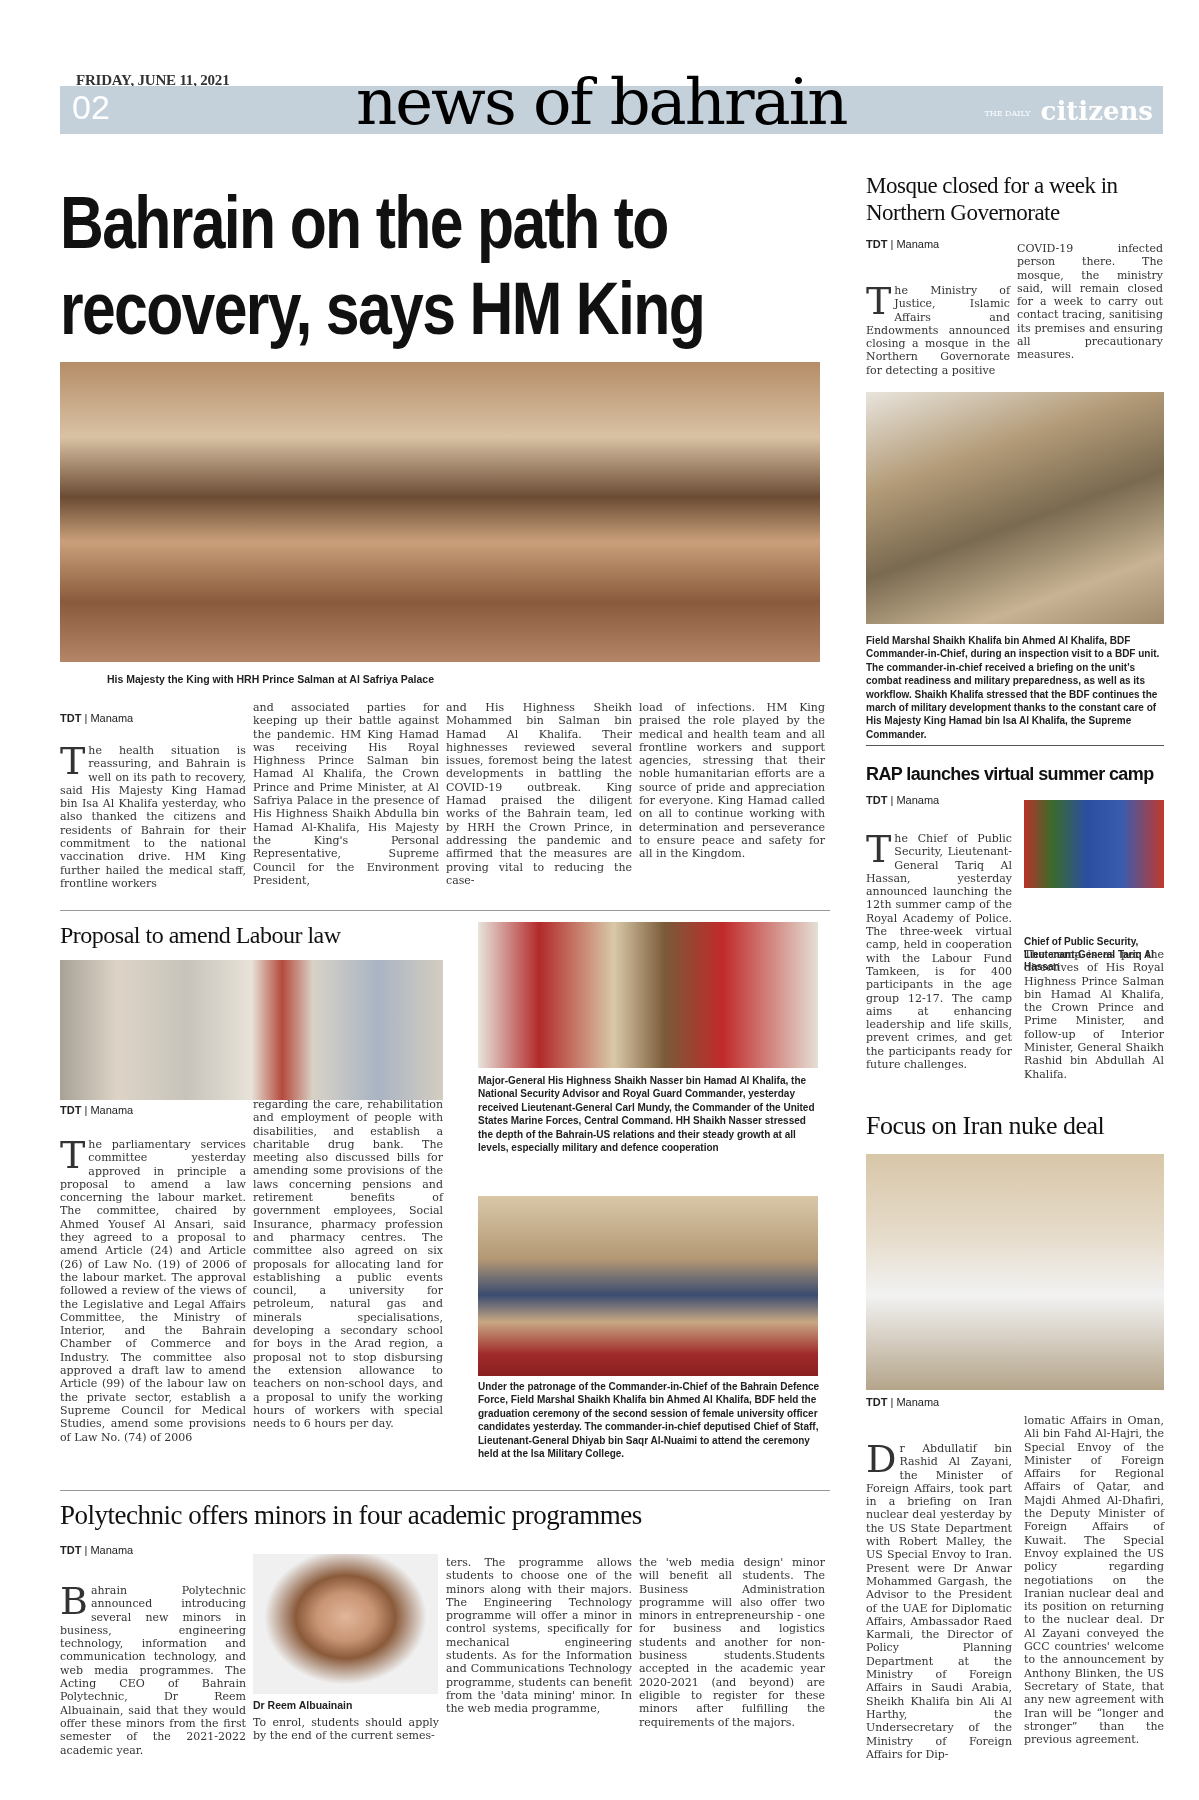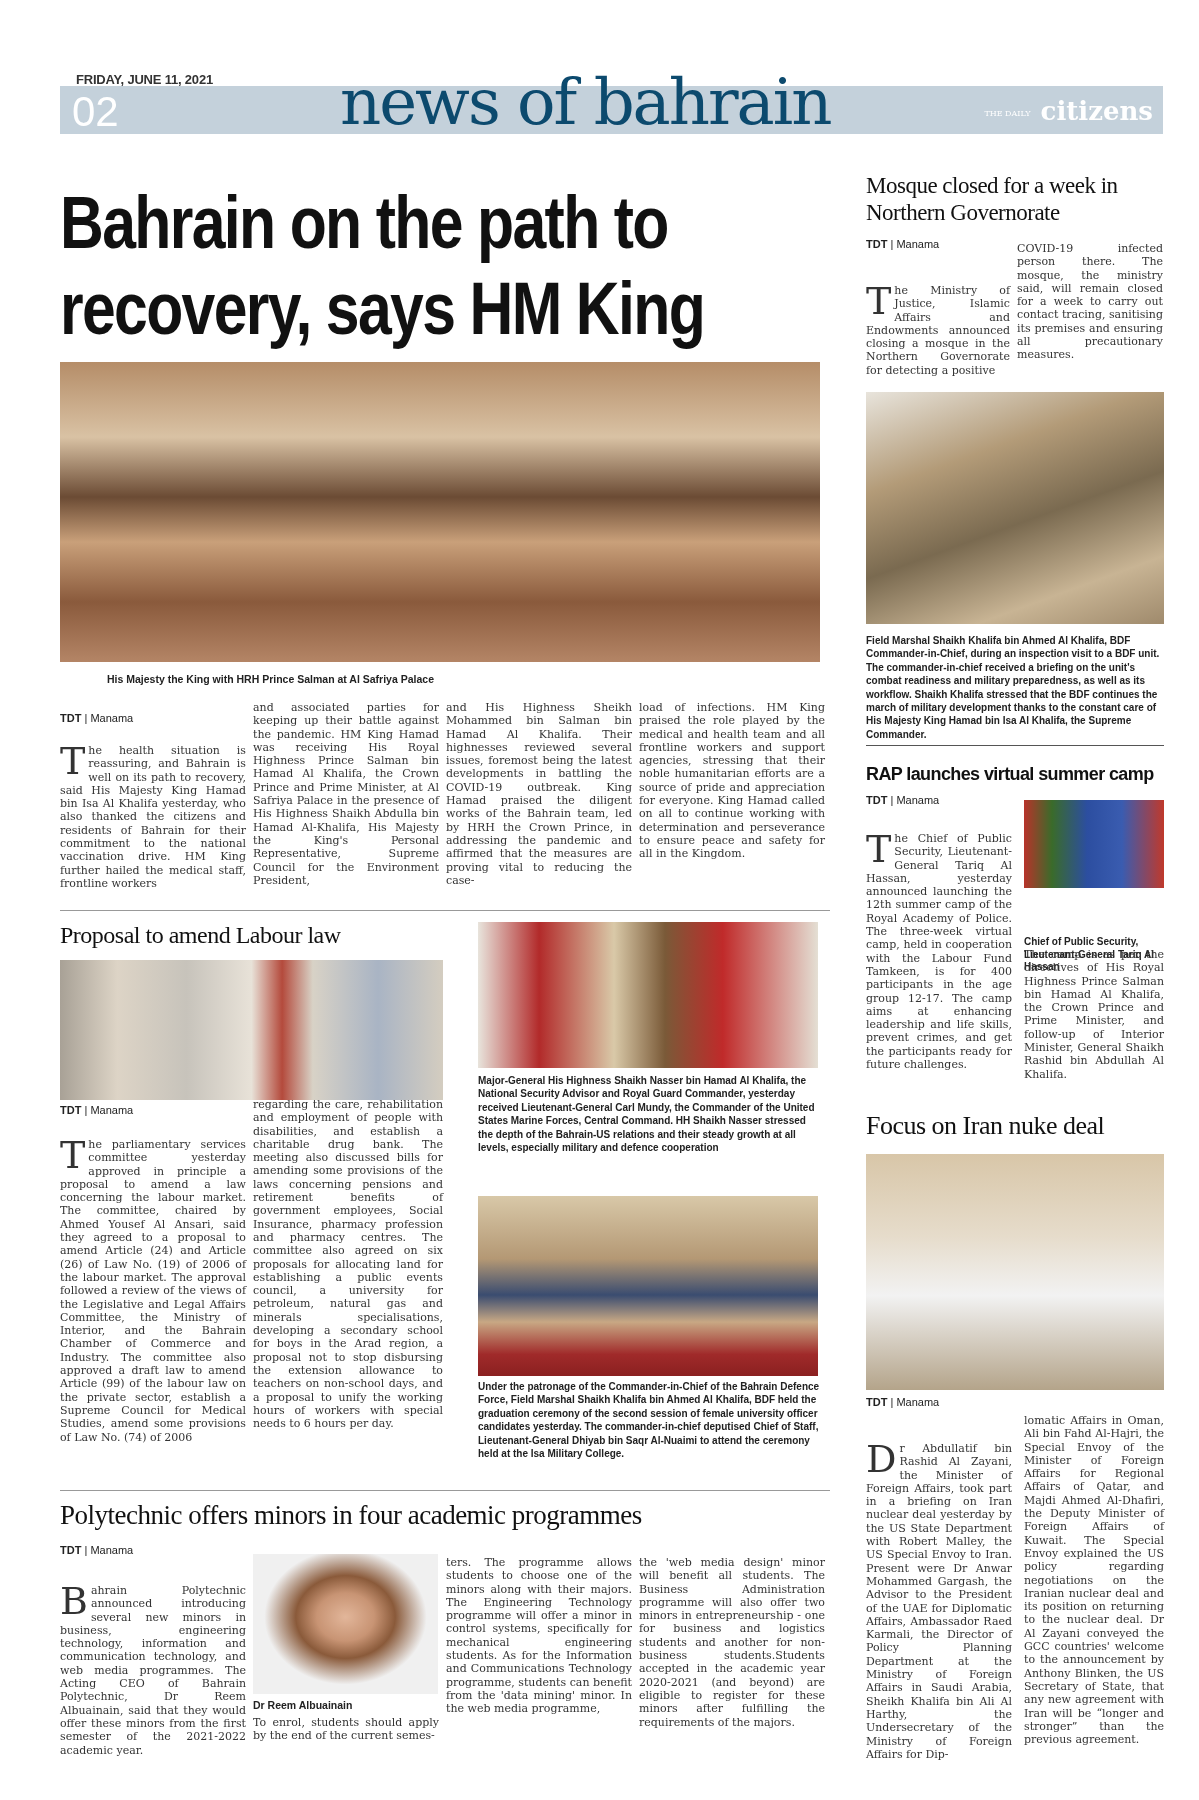--- a/index.html
+++ b/index.html
@@ -1,21 +1,21 @@
 <!DOCTYPE html>
 <html><head>
 <meta charset="utf-8">
 <style>
   * { box-sizing: border-box; margin: 0; padding: 0; }
   body { width: 1199px; height: 1800px; background: #ffffff; position: relative; overflow: hidden; font-family: "DejaVu Serif", serif; color: #222; }
   .abs { position: absolute; }
-  .date { left: 60px; top: 72px; font-family: Liberation Sans, sans-serif; font-size: 13px; font-weight: bold; letter-spacing: -0.2px; color: #333; padding-left: 16px; }
+  .date { left: 60px; top: 72px; font-family: Liberation Serif, serif; font-size: 15px; font-weight: bold; letter-spacing: -0.2px; color: #333; padding-left: 16px; }
   .banner { left: 60px; top: 86px; width: 1103px; height: 48px; background: #c4d1db; }
-  .pagenum { left: 72px; top: 88px; font-family: "Liberation Sans", sans-serif; font-size: 42px; font-weight: 300; color: #ffffff; }
-  .section { left: 340px; top: 70px; font-family: "DejaVu Serif", serif; font-size: 64px; color: #0c4a6e; letter-spacing: -2px; font-weight: 200; line-height: 1; }
+  .pagenum { left: 72px; top: 88px; font-family: "Liberation Sans", sans-serif; font-size: 34px; font-weight: 300; color: #ffffff; }
+  .section { left: 356px; top: 70px; font-family: "DejaVu Serif", serif; font-size: 64px; color: #000000; letter-spacing: -2px; font-weight: 200; line-height: 1; }
   .brand { right: 46px; top: 96px; font-family: "DejaVu Serif", serif; font-size: 26px; font-weight: bold; color: #ffffff; }
   .brand small { font-size: 8px; vertical-align: middle; margin-right: 10px; font-weight: normal; }
   .headline-main { left: 60px; top: 180px; width: 780px; font-family: "Liberation Sans", sans-serif; font-weight: bold; font-size: 74px; line-height: 86px; letter-spacing: -2px; color: #111; transform: scaleX(0.82); transform-origin: left top; width: 950px; }
   .photo-main { left: 60px; top: 362px; width: 760px; height: 300px; background: linear-gradient(180deg,#b58d68 0%,#d9c2a4 25%,#6b4b34 45%,#c9a07a 60%,#8a5a3c 80%,#b48566 100%); }
   .caption { font-family: "Liberation Sans", sans-serif; font-weight: bold; font-size: 10.5px; line-height: 14px; color: #222; }
   .byline { font-family: "Liberation Sans", sans-serif; font-size: 11px; color: #222; }
   .byline b { font-weight: 900; }
   .body { font-family: "DejaVu Serif", serif; font-size: 11px; line-height: 13.3px; text-align: justify; color: #333; }
   .drop::first-letter { float: left; font-size: 38px; line-height: 30px; margin-right: 3px; margin-top: 2px; }
   .h2 { font-family: Liberation Serif, serif; font-size: 23px; line-height: 27px; color: #111; letter-spacing: -0.5px; }

